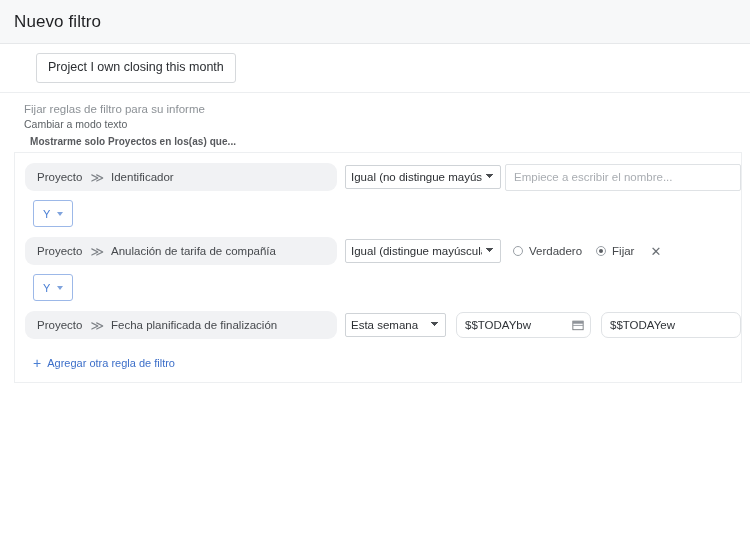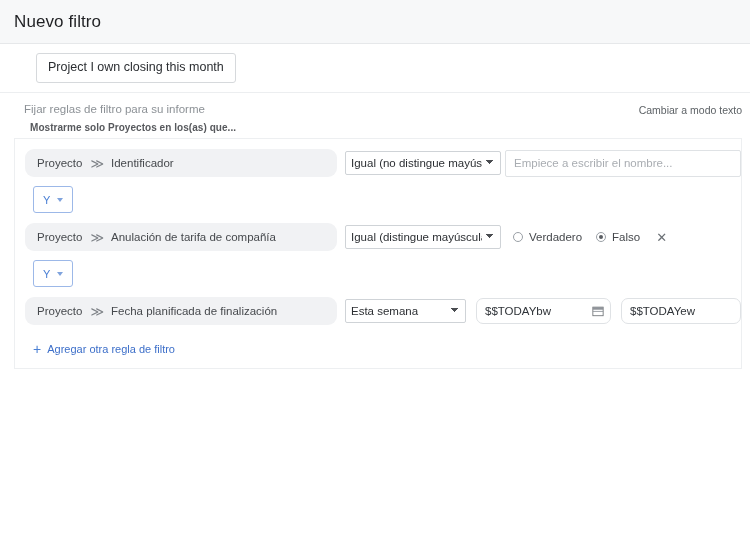--- a/index.html
+++ b/index.html
@@ -55,20 +55,21 @@
     white-space: nowrap;
   }
 
   
   .subheader {
     display: flex;
     align-items: flex-start;
     justify-content: space-between;
     padding: 9px 8px 0 24px;
     box-sizing: border-box;
+    flex-direction: column;
   }
   .subheader-left-label {
     font-size: 11.5px;
     color: #8c9196;
     line-height: 14px;
   }
   .mode-toggle-link {
     font-size: 10.5px;
     color: #5d6266;
     cursor: pointer;
@@ -224,21 +225,21 @@
     border-radius: 7px;
     font-size: 11.5px;
     font-family: "Liberation Sans", sans-serif;
     color: #2f3338;
     padding: 0 26px 0 8px;
     box-sizing: border-box;
     outline: none;
     background: #fff;
   }
   .date-input.second {
-    width: 120px;
+    width: 140px;
     padding-right: 4px;
   }
   .cal-icon {
     position: absolute;
     right: 7px;
     top: 50%;
     transform: translateY(-50%);
     width: 12px;
     height: 12px;
     cursor: pointer;
@@ -340,21 +341,21 @@
     <select class="operator-select">
       <option>Igual (distingue mayúsculas y</option>
     </select>
     <div class="radio-group">
       <div class="radio-item">
         <span class="radio-mark"></span>
         <span>Verdadero</span>
       </div>
       <div class="radio-item checked">
         <span class="radio-mark"></span>
-        <span>Falso</span>
+        <span>Fijar</span>
       </div>
       <span class="remove-rule">✕</span>
     </div>
   </div>
 
   <div class="connector-row">
     <div class="connector-btn">
       <span>Y</span>
       <span class="caret"></span>
     </div>

